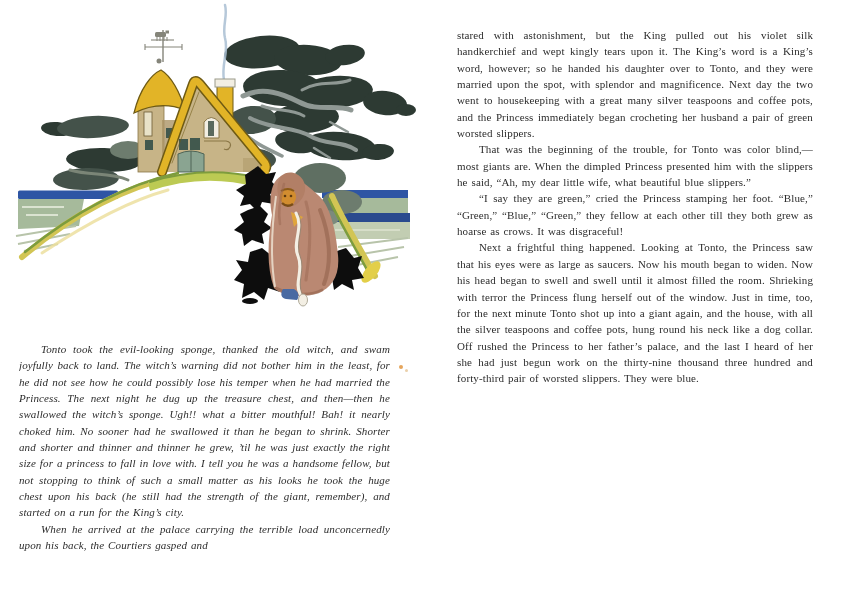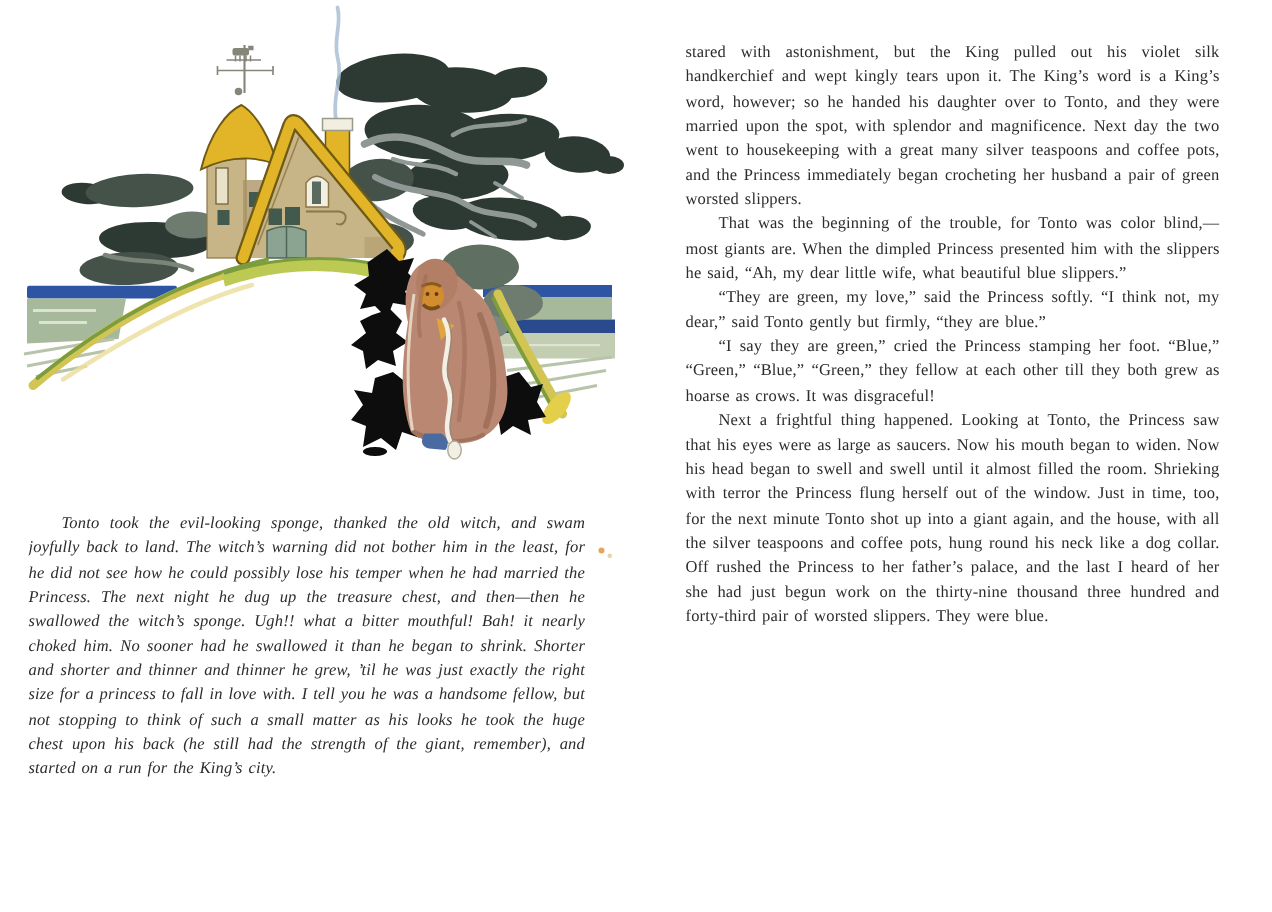--- a/index.html
+++ b/index.html
@@ -151,23 +151,23 @@
       <ellipse cx="303" cy="300" rx="4.5" ry="6" fill="var(--staff-white)" stroke="#b0ab9a" stroke-width="1"></ellipse>
       <path d="M283,289 C280,294 281,298 286,299 L297,300 C300,296 298,291 294,289 Z" fill="var(--shoe-blue)"></path>
     </g>
   </svg>
 
   <div id="speck1" class="speck"></div>
   <div id="speck2" class="speck"></div>
 
   <div id="left-col" class="col">
     <p class="para indent">Tonto took the evil-looking sponge, thanked the old witch, and swam joyfully back to land.  The witch’s warning did not bother him in the least, for he did not see how he could possibly lose his temper when he had married the Princess.  The next night he dug up the treasure chest, and then—then he swallowed the witch’s sponge. Ugh!! what a bitter mouthful!  Bah! it nearly choked him.  No sooner had he swallowed it than he began to shrink.  Shorter and shorter and thinner and thinner he grew, ’til he was just exactly the right size for a princess to fall in love with.  I tell you he was a handsome fellow, but not stopping to think of such a small matter as his looks he took the huge chest upon his back (he still had the strength of the giant, remember), and started on a run for the King’s city.</p>
+    <p class="para indent">When he arrived at the palace carrying the terrible load unconcernedly upon his back, the Courtiers gasped and</p>
   </div>
 
   <div id="right-col" class="col">
     <p class="para">stared with astonishment, but the King pulled out his violet silk handkerchief and wept kingly tears upon it.  The King’s word is a King’s word, however; so he handed his daughter over to Tonto, and they were married upon the spot, with splendor and magnificence.  Next day the two went to housekeeping with a great many silver teaspoons and coffee pots, and the Princess immediately began crocheting her husband a pair of green worsted slippers.</p>
     <p class="para indent">That was the beginning of the trouble, for Tonto was color blind,—most giants are.  When the dimpled Princess presented him with the slippers he said, “Ah, my dear little wife, what beautiful blue slippers.”</p>
-    <p class="para indent">“They are green, my love,” said the Princess softly.  “I think not, my dear,” said Tonto gently but firmly, “they are blue.”</p>
     <p class="para indent">“I say they are green,” cried the Princess stamping her foot.  “Blue,” “Green,” “Blue,” “Green,” they fellow at each other till they both grew as hoarse as crows. It was disgraceful!</p>
     <p class="para indent">Next a frightful thing happened.  Looking at Tonto, the Princess saw that his eyes were as large as saucers.  Now his mouth began to widen.  Now his head began to swell and swell until it almost filled the room.  Shrieking with terror the Princess flung herself out of the window.  Just in time, too, for the next minute Tonto shot up into a giant again, and the house, with all the silver teaspoons and coffee pots, hung round his neck like a dog collar.  Off rushed the Princess to her father’s palace, and the last I heard of her she had just begun work on the thirty-nine thousand three hundred and forty-third pair of worsted slippers.  They were blue.</p>
   </div>
 
 </div>
 
 </body></html>

